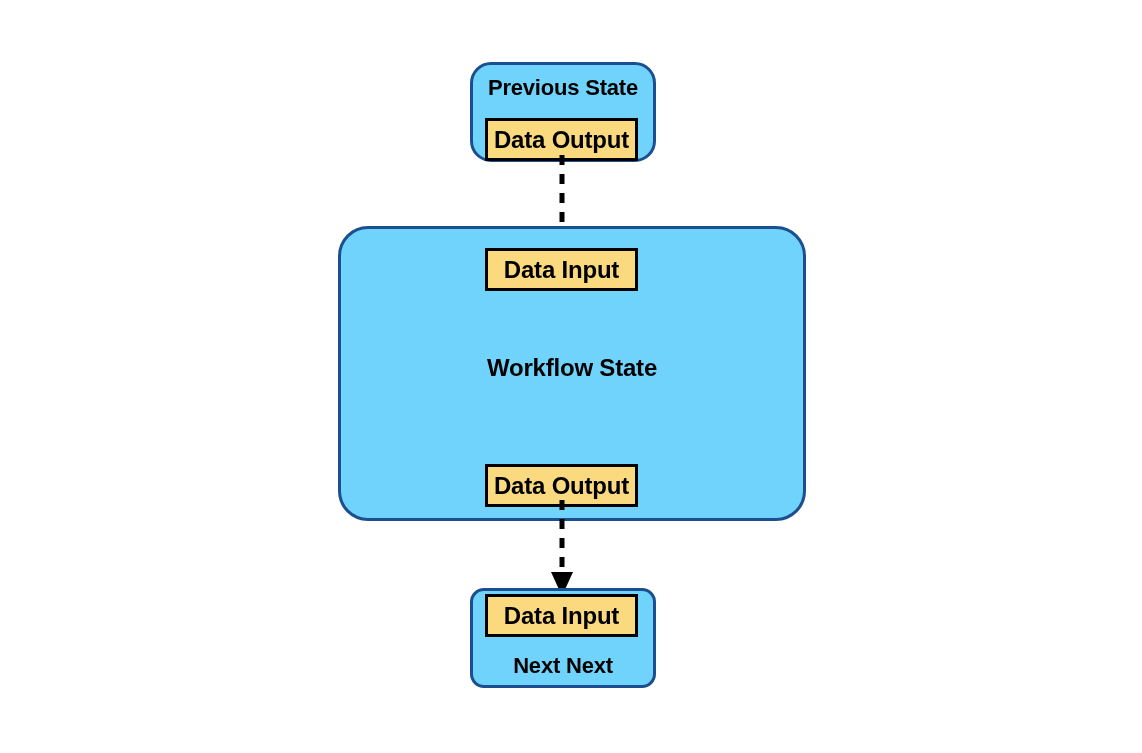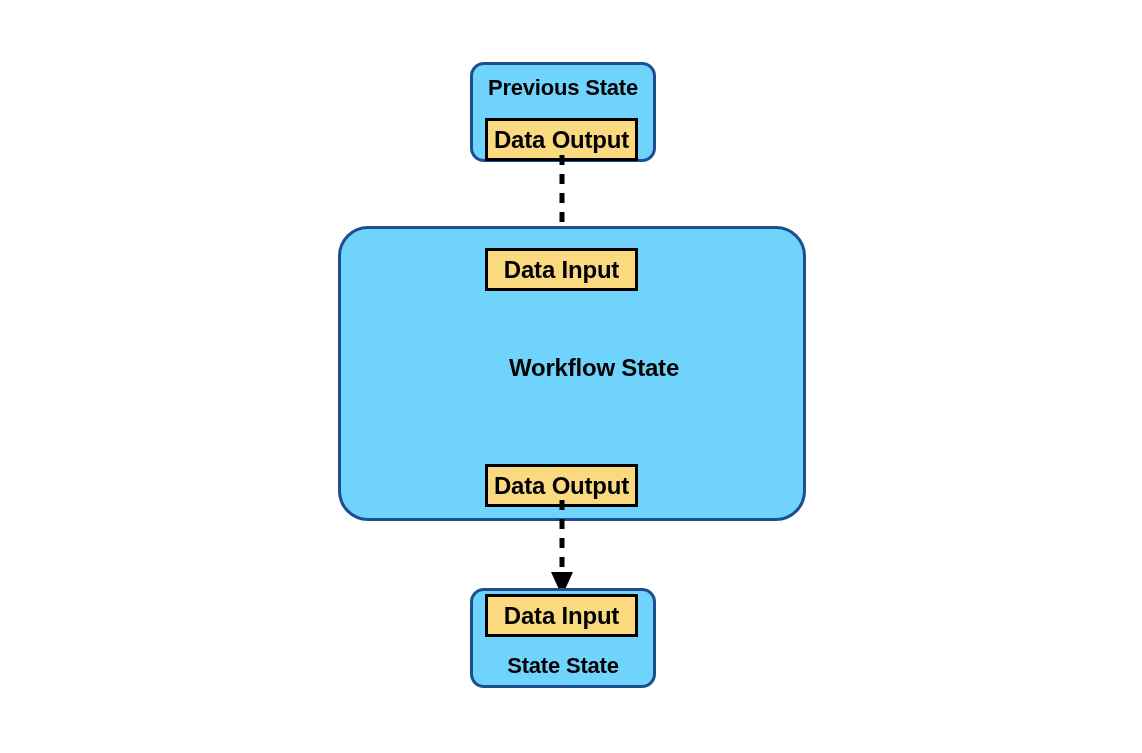--- a/index.html
+++ b/index.html
@@ -23,21 +23,21 @@
     position: absolute;
     box-sizing: border-box;
     background: #6FD3FC;
     border: 3px solid #1B4F8F;
   }
   #previous-state {
     left: 470px;
     top: 62px;
     width: 186px;
     height: 100px;
-    border-radius: 14px;
+    border-radius: 21px;
   }
   #workflow-state {
     left: 338px;
     top: 226px;
     width: 468px;
     height: 295px;
     border-radius: 30px;
   }
   #next-state {
     left: 470px;
@@ -57,21 +57,20 @@
     letter-spacing: -0.2px;
     white-space: nowrap;
   }
   #previous-state-title {
     top: 10px;
     font-size: 22px;
   }
   #workflow-state-title {
     top: 125px;
     font-size: 24px;
-    margin-left: 22px;
   }
   #next-state-title {
     top: 62px;
     font-size: 22px;
   }
   
   .port-box {
     position: absolute;
     box-sizing: border-box;
     background: #FBD97E;
@@ -142,20 +141,20 @@
   <div class="port-box" id="wf-data-output">
     <span class="port-label">Data Output</span>
   </div>
 
   <svg class="connector" id="connector-workflow-to-next" viewBox="0 0 60 100" width="60" height="100">
     <line x1="30" y1="0" x2="30" y2="78" stroke="#000000" stroke-width="5" stroke-dasharray="10 9"></line>
     <polygon points="30,96 19,72 41,72" fill="#000000"></polygon>
   </svg>
 
   <div class="state-box" id="next-state">
-    <div class="state-title" id="next-state-title">State State</div>
+    <div class="state-title" id="next-state-title">Next Next</div>
   </div>
 
   <div class="port-box" id="next-data-input">
     <span class="port-label">Data Input</span>
   </div>
 
 </div>
 
 </body></html>

